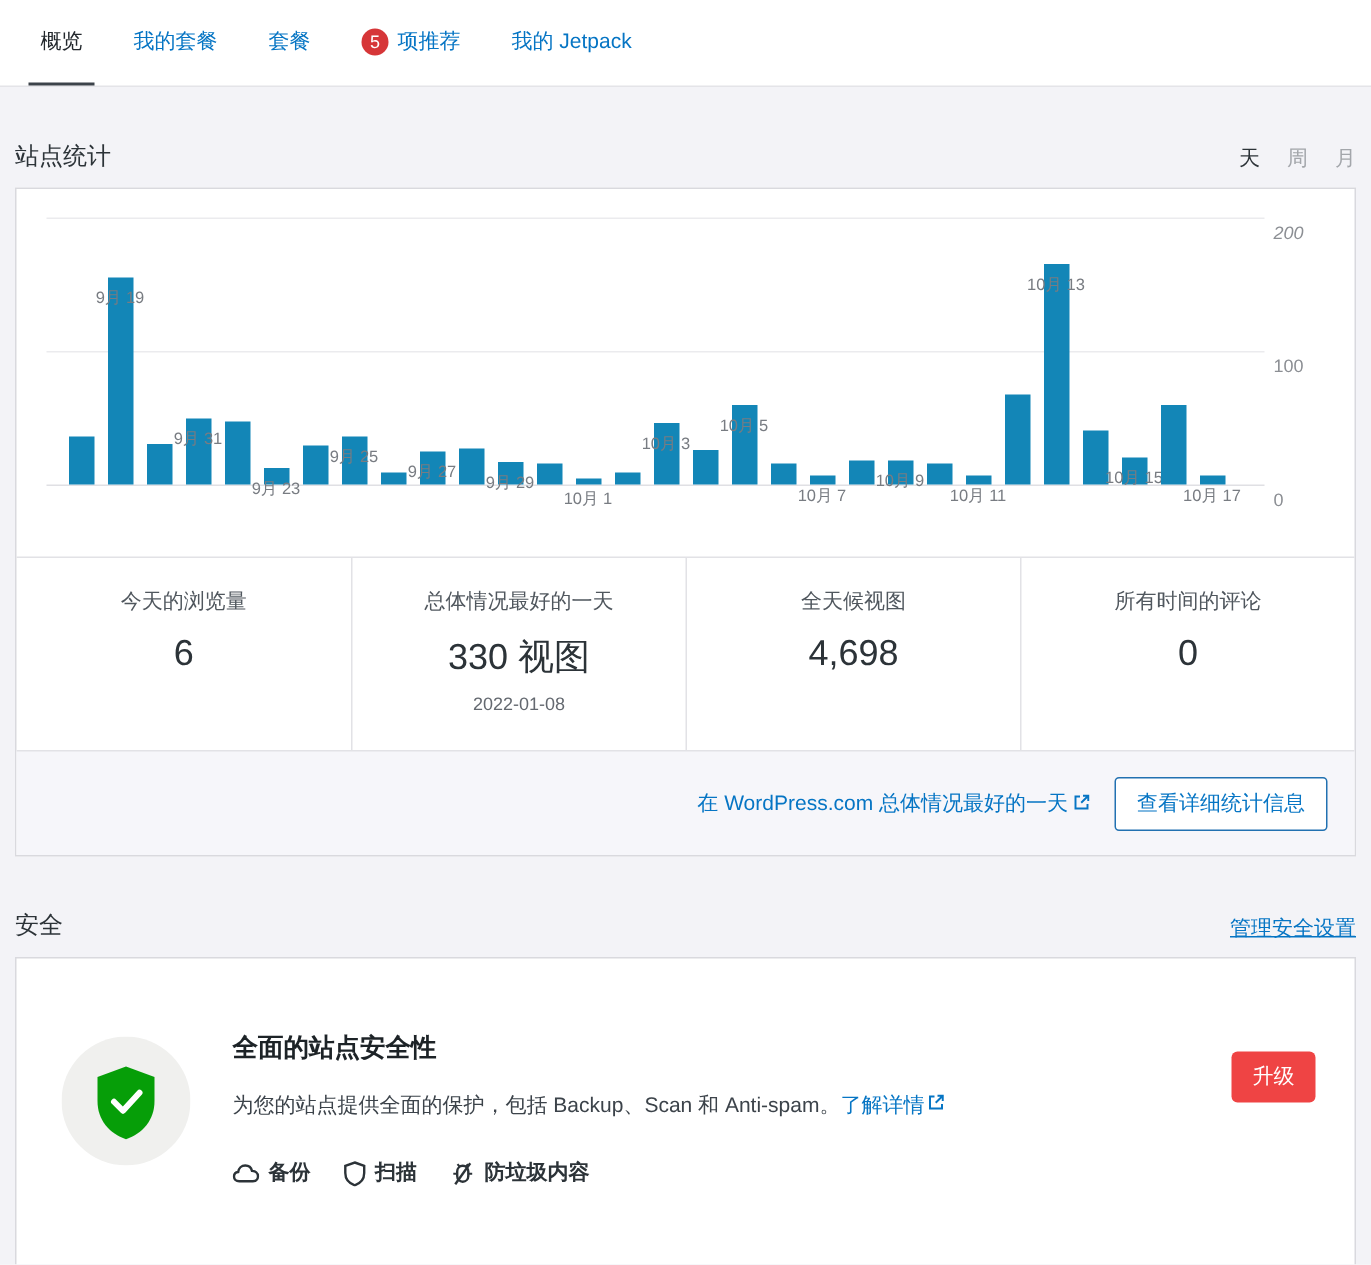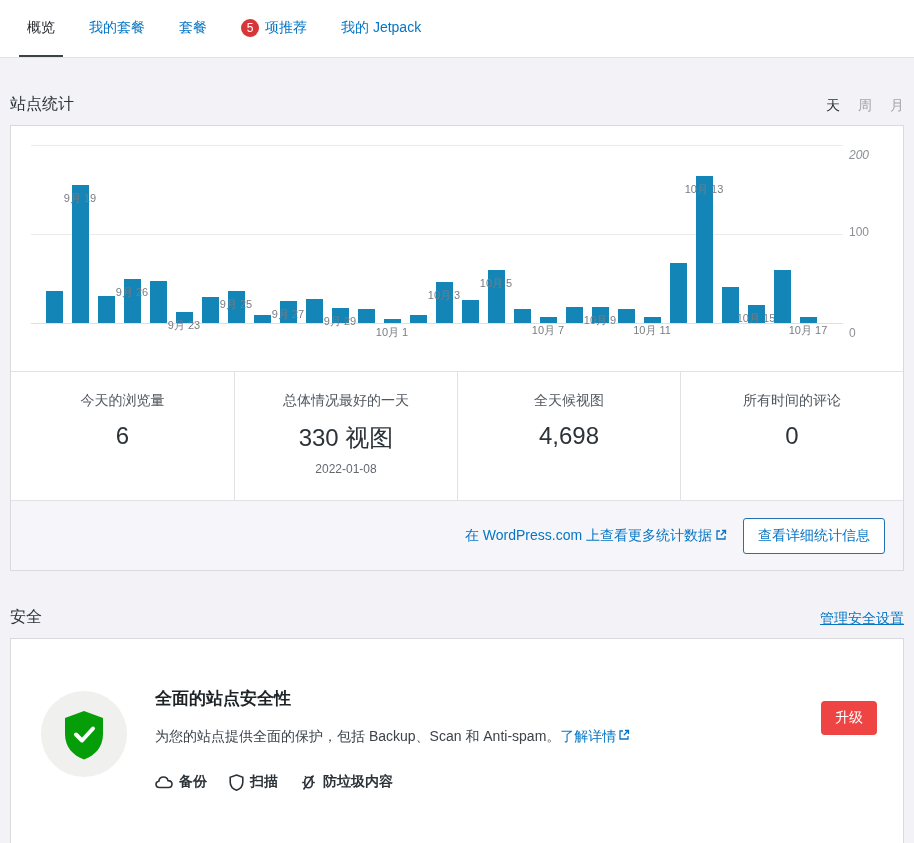--- a/index.html
+++ b/index.html
@@ -95,37 +95,37 @@
           <a class="">月</a>
         </div>
     </div>
 
     <div class="card">
       <div class="chart-wrap">
         <div class="plot" id="plot">
             <div class="gridline base" style="bottom: 0px;"></div>
             <div class="ylab" style="bottom: -16px;">0</div>
             <div class="gridline" style="bottom: 89px;"></div>
-            <div class="ylab" style="bottom: 85px;">100</div>
+            <div class="ylab" style="bottom: 73px;">100</div>
             <div class="gridline" style="bottom: 178px;"></div>
             <div class="ylab" style="bottom: 162px; font-style: italic;">200</div>
             <div class="bars">
               <div class="slot">
                 <div class="bar" title="9月 18: 36" style="height: 32.04px; background: rgb(19, 134, 183);"></div>
               </div>
               <div class="slot">
                 <div class="bar" title="9月 19: 155" style="height: 137.95px; background: rgb(19, 134, 183);"></div>
                 <div class="xlab">9月 19</div>
               </div>
               <div class="slot">
                 <div class="bar" title="9月 20: 30" style="height: 26.7px; background: rgb(19, 134, 183);"></div>
               </div>
               <div class="slot">
                 <div class="bar" title="9月 21: 49" style="height: 43.61px; background: rgb(19, 134, 183);"></div>
-                <div class="xlab">9月 26</div>
+                <div class="xlab">9月 31</div>
               </div>
               <div class="slot">
                 <div class="bar" title="9月 22: 47" style="height: 41.83px; background: rgb(19, 134, 183);"></div>
               </div>
               <div class="slot">
                 <div class="bar" title="9月 23: 12" style="height: 10.68px; background: rgb(19, 134, 183);"></div>
                 <div class="xlab">9月 23</div>
               </div>
               <div class="slot">
                 <div class="bar" title="9月 24: 29" style="height: 25.81px; background: rgb(19, 134, 183);"></div>
@@ -231,21 +231,21 @@
             <div class="sum-value">4,698</div>
           </div>
           <div class="sum-cell">
             <div class="sum-label">所有时间的评论</div>
             <div class="sum-value">0</div>
           </div>
         </div>
 
       <div class="stats-footer">
         <a class="more-link">
-          <span>在 WordPress.com 上查看更多统计数据</span>
+          <span>在 WordPress.com 总体情况最好的一天</span>
           <span class="ext-icon"><svg width="12" height="12" viewBox="0 0 12 12">
                 <path d="M5 2 H2 V10 H10 V7" fill="none" stroke="#0675c4" stroke-width="1.3"></path>
                 <path d="M7 1.5 H10.5 V5 M10.5 1.5 L5.8 6.2" fill="none" stroke="#0675c4" stroke-width="1.3"></path>
               </svg></span>
         </a>
         <button class="detail-btn">查看详细统计信息</button>
       </div>
     </div>
   </section>
 

